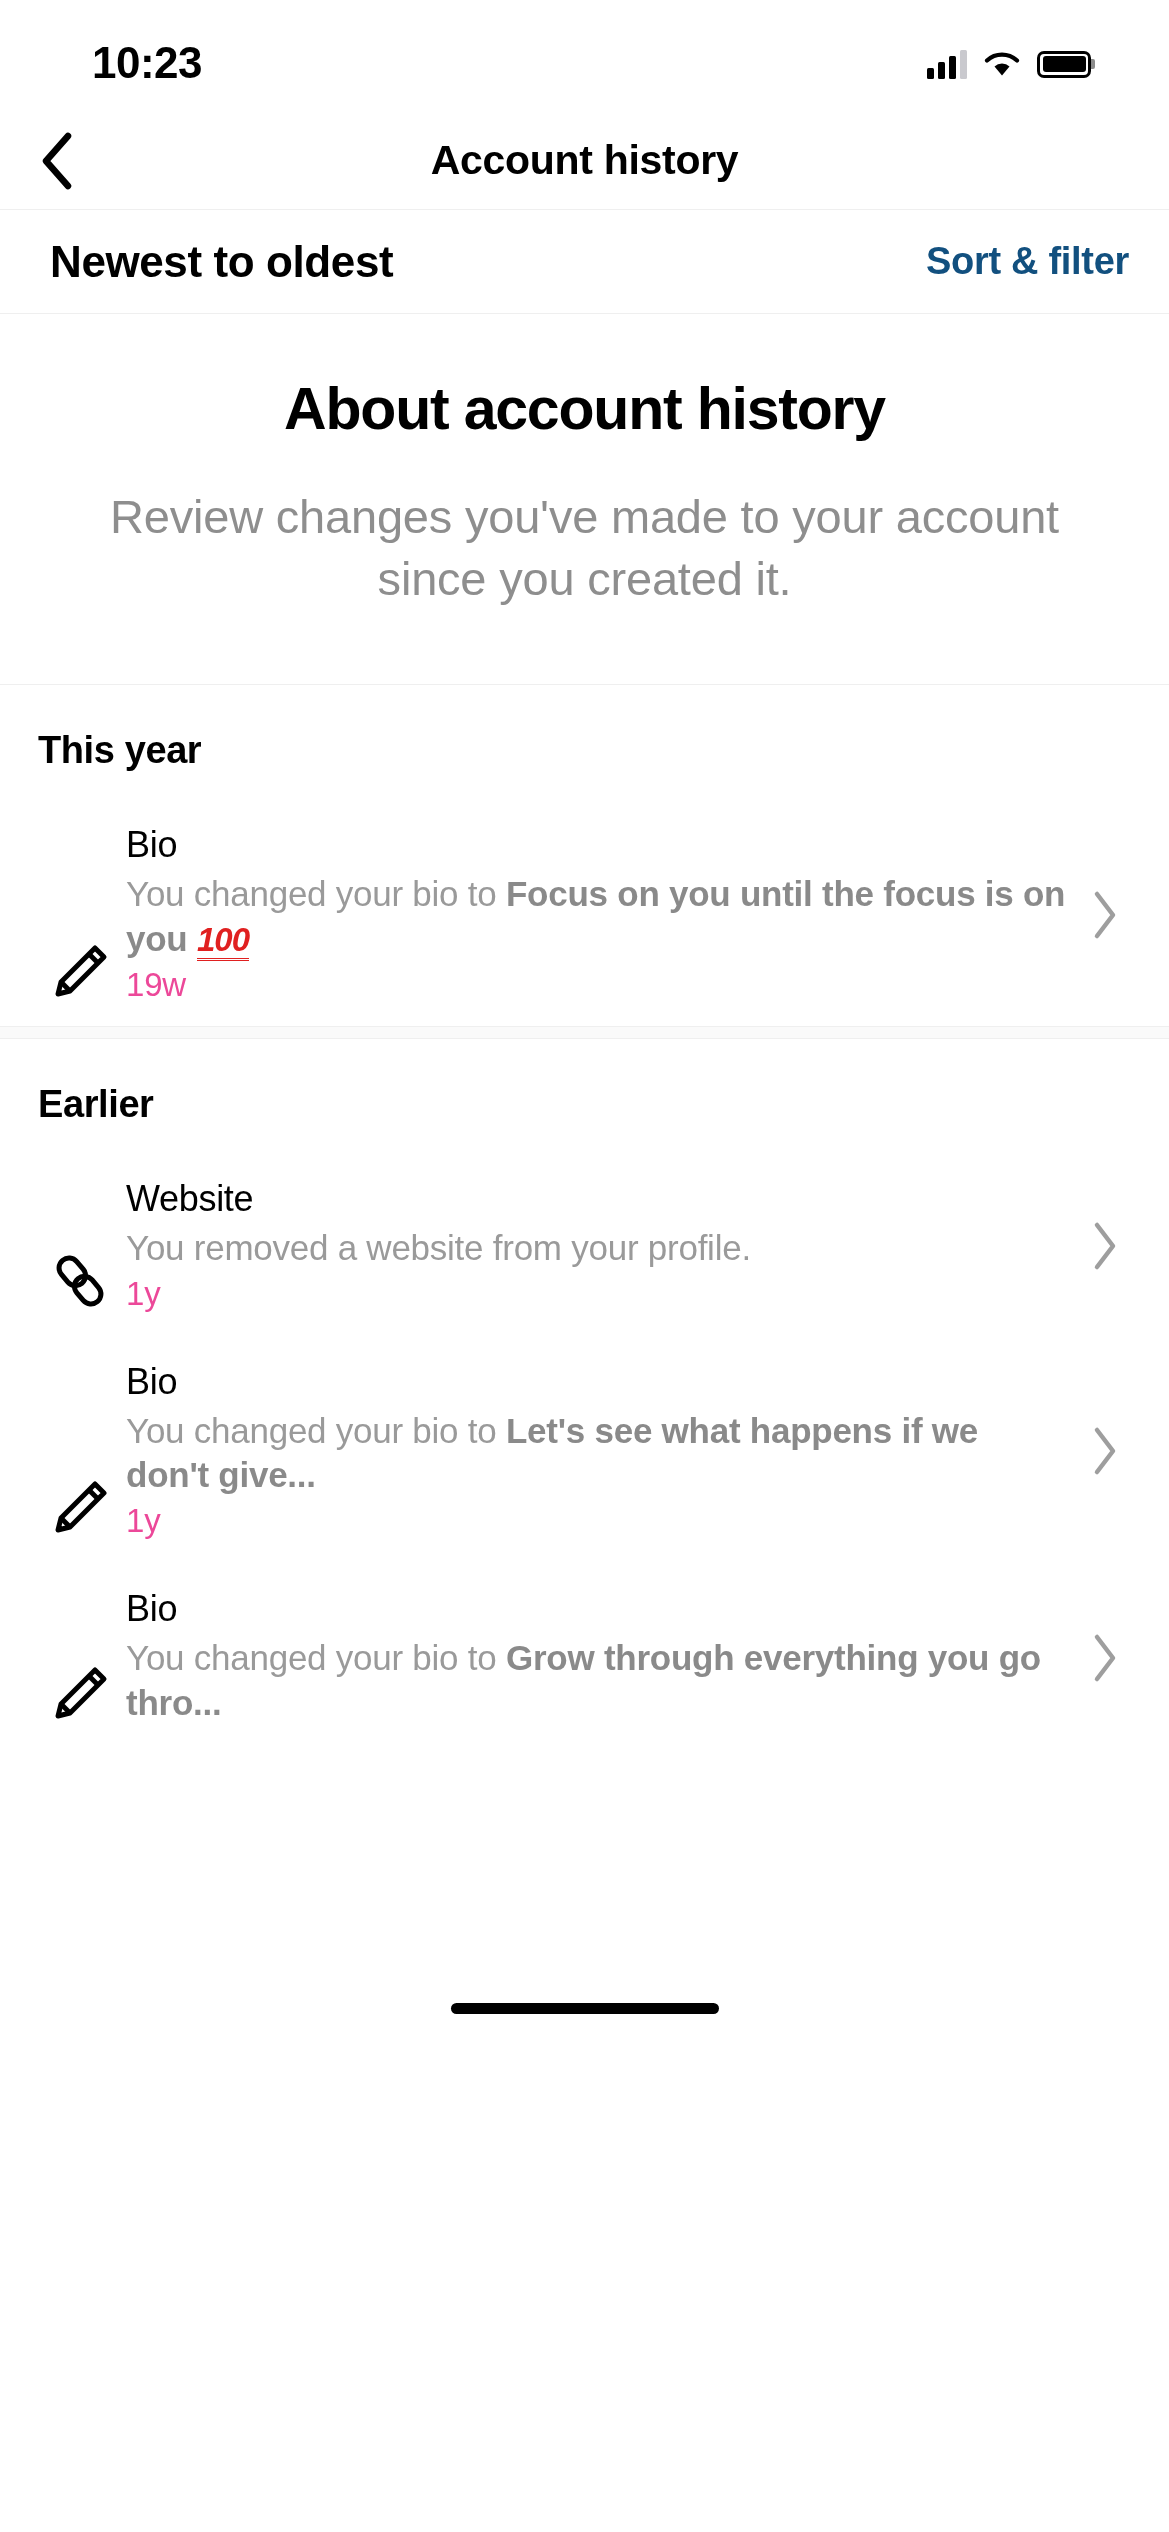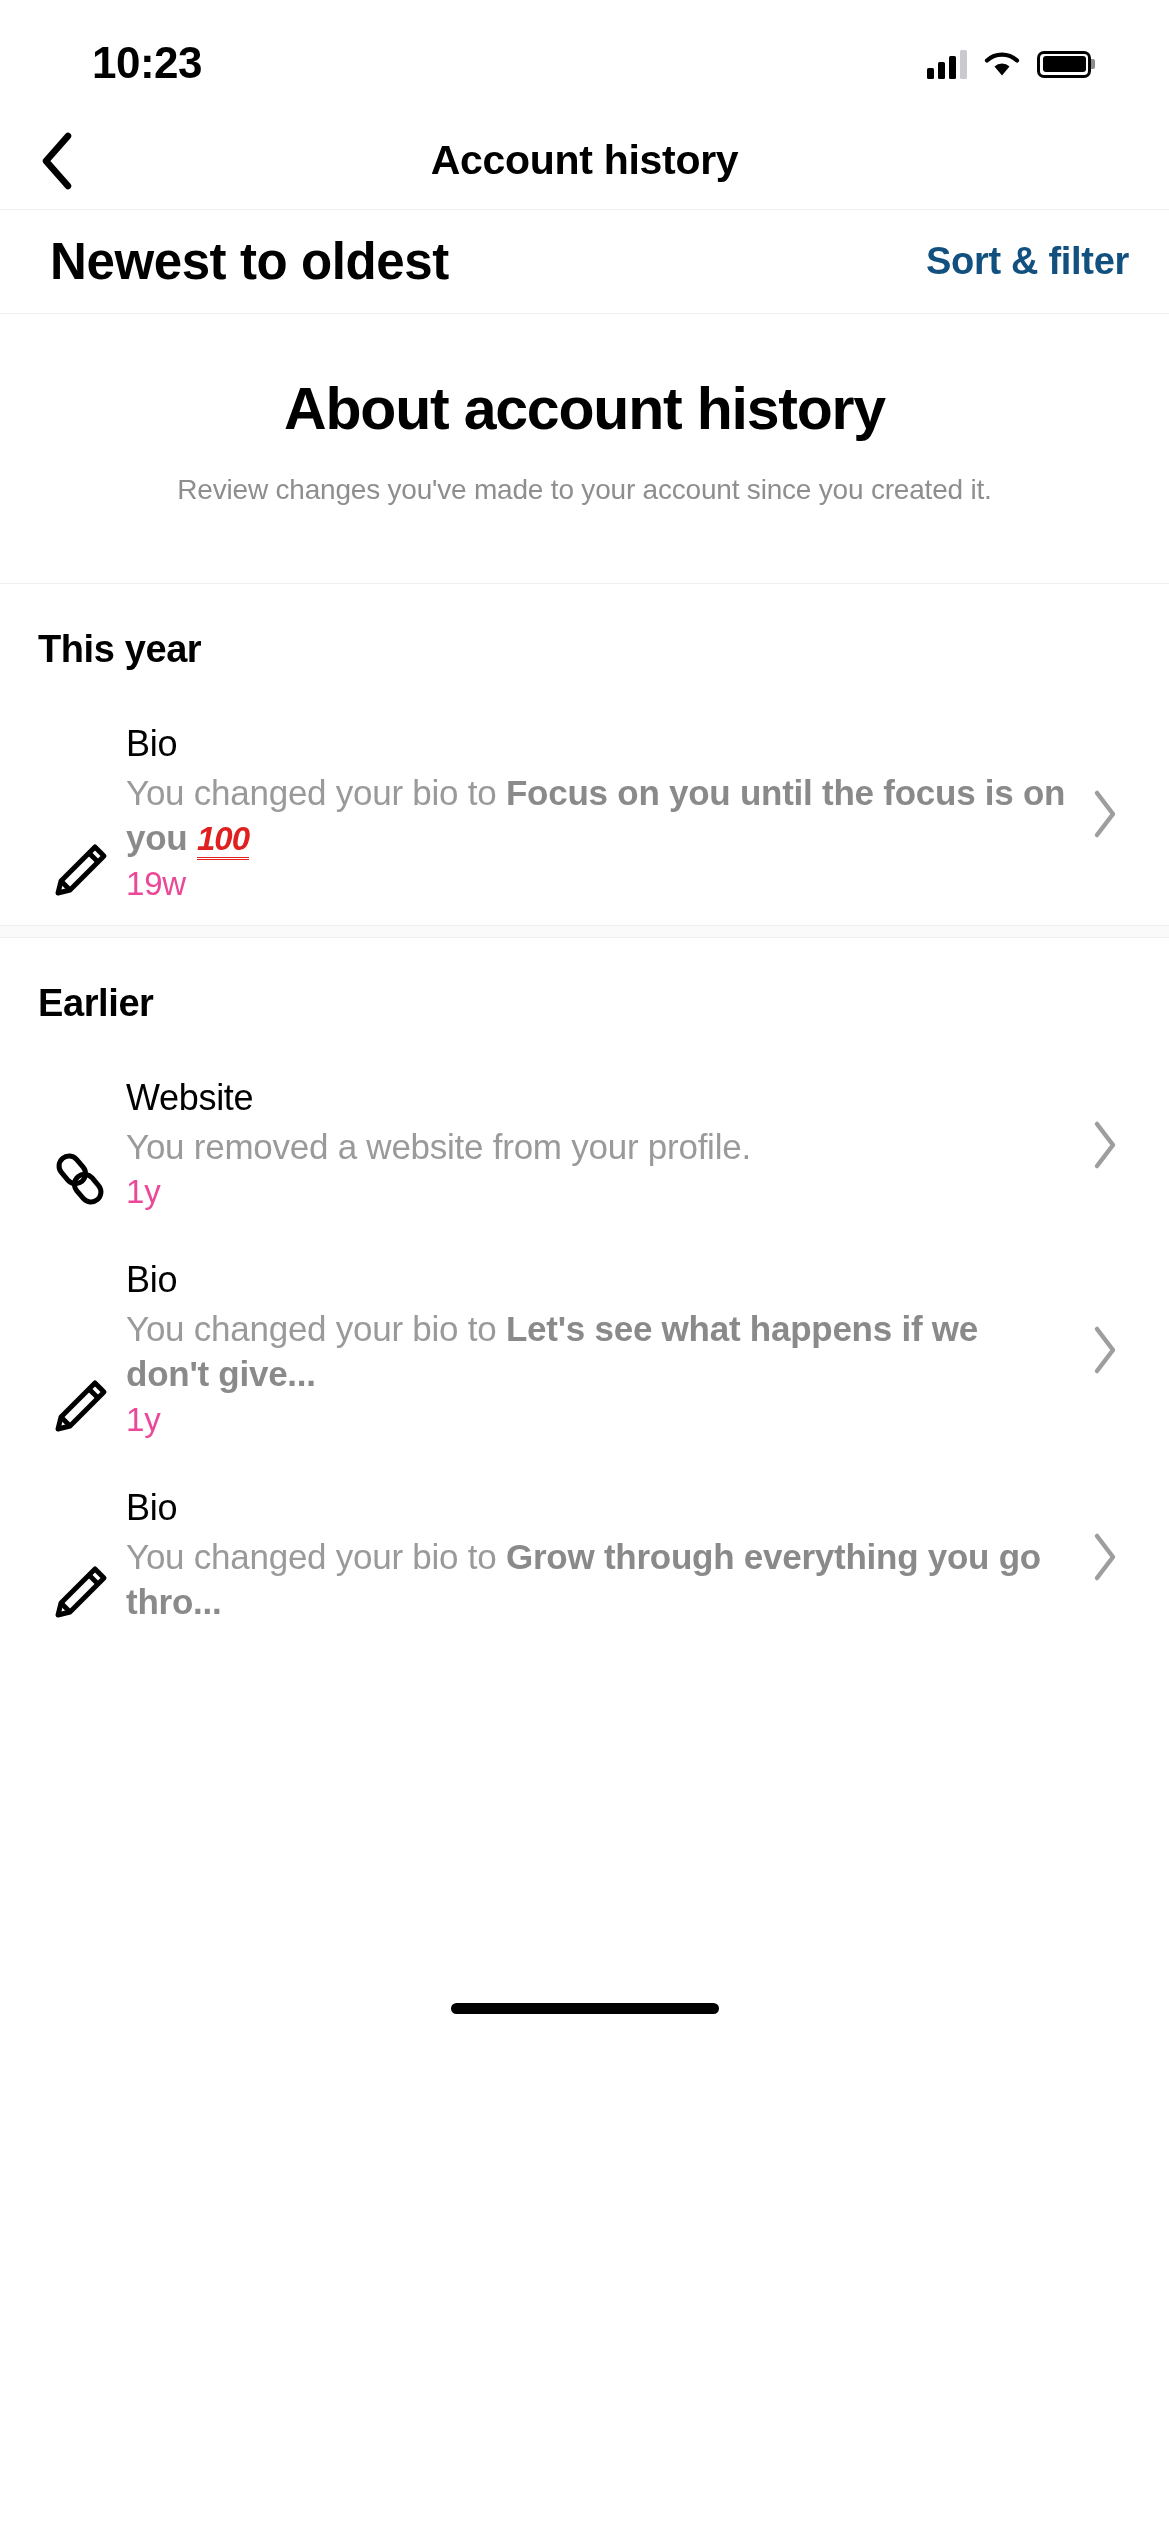--- a/index.html
+++ b/index.html
@@ -51,34 +51,34 @@
   .nav-title {
     width:100%; text-align:center; font-size:41px; font-weight:700;
     color:#000; letter-spacing:-0.3px;
   }
 
   
   .sortbar {
     height:104px; display:flex; align-items:center; justify-content:space-between;
     padding:0 40px 0 50px; border-bottom:1.5px solid #efefef;
   }
-  .sort-label { font-size:51px; font-weight:700; color:#000; letter-spacing:-0.4px;text-align:center; }
+  .sort-label { font-size:44px; font-weight:700; color:#000; letter-spacing:-0.4px;text-align:center; }
   .sort-filter { font-size:38px; font-weight:700; color:#12507f; letter-spacing:-0.3px; cursor:pointer; }
 
   
   .about {
     padding:62px 100px 74px; text-align:center;
     border-bottom:1.5px solid #efefef;
   }
   .about-title {
     font-size:59px; font-weight:700; color:#000;
     letter-spacing:-1.2px; line-height:1.12;
   }
   .about-sub {
-    margin-top:30px; font-size:28px; color:#8e8e8e;
+    margin-top:44px; font-size:47px; color:#8e8e8e;
     line-height:1.32; letter-spacing:-0.2px;
   }
 
   
   .section-title {
     font-size:38px; font-weight:700; color:#000;
     padding:44px 0 26px 38px; letter-spacing:-0.4px;
   }
   .section-divider { height:13px; background:#fafafa; border-top:1.5px solid #efefef; border-bottom:1.5px solid #efefef; }
 

